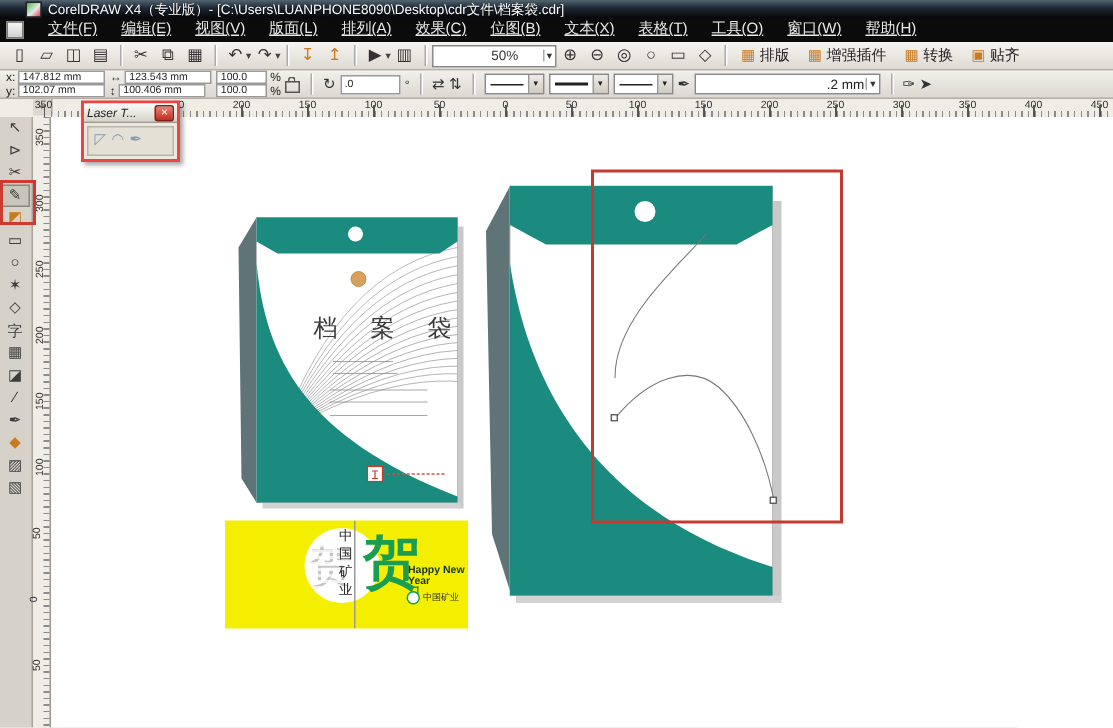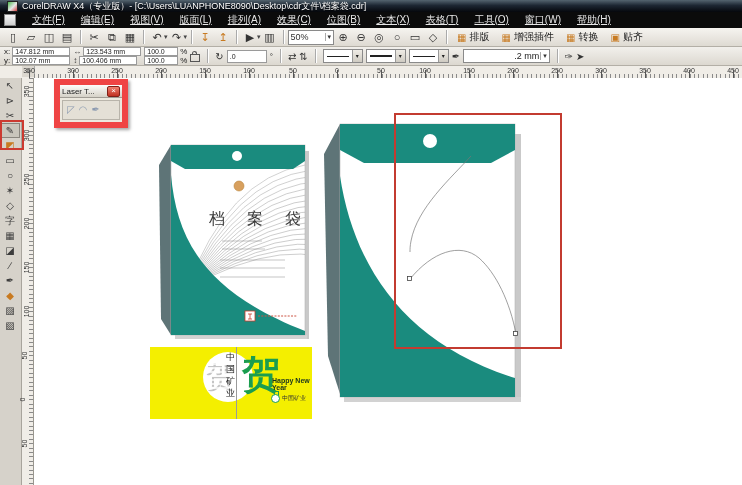--- a/index.html
+++ b/index.html
@@ -2,40 +2,40 @@
 <html><head>
 <meta charset="utf-8">
 <style>
   html,body{margin:0;padding:0;}
   .app{position:relative;width:742px;height:485px;overflow:hidden;
        font-family:"Liberation Sans","DejaVu Sans",sans-serif;background:#d6d2ca;}
 
   
   .titlebar{position:absolute;left:0;top:0;width:742px;height:12px;
     background:linear-gradient(#54646f,#1d2733 45%,#05070c);
-    color:#fff;font-size:9px;line-height:12px;display:flex;align-items:center;gap:4px;padding-left:7px;box-sizing:border-box;}
+    color:#fff;font-size:9px;line-height:12px;display:flex;align-items:center;gap:4px;padding-left:17px;box-sizing:border-box;}
   .appicon{width:9px;height:9px;background:linear-gradient(135deg,#4db84d,#e8e8e8 55%,#d24040);border:1px solid #222;flex:0 0 auto;}
   .wtitle{white-space:nowrap;overflow:hidden;text-shadow:0 1px 1px #000;}
 
   
   .menubar{position:absolute;left:0;top:12px;width:742px;height:16px;background:#0b0b0b;
     display:flex;align-items:center;color:#e8e8e8;font-size:10px;text-decoration:underline;}
   .docicon{width:10px;height:10px;margin:0 8px 0 4px;background:linear-gradient(#f7f7f7,#cfcfcf);border:1px solid #888;}
   .mitem{padding:0 8px;line-height:16px;cursor:default;}
 
   
   .toolbar{position:absolute;left:0;top:28px;width:742px;height:19px;
     background:linear-gradient(#f6f4f0,#dedad2);border-bottom:1px solid #b3afa6;
     display:flex;align-items:center;font-size:11px;color:#333;box-sizing:border-box;padding-left:4px;}
   .tbtn{min-width:16px;text-align:center;padding:0 1px;line-height:17px;font-size:11px;}
   .tbtn.orange{color:#c87a20;}
   .tsep{width:1px;height:14px;background:#aaa;margin:0 4px;box-shadow:1px 0 0 #fff;}
   .tdrop{font-size:7px;color:#444;margin-left:-2px;}
   .combo{display:flex;align-items:center;background:#fff;border:1px solid #8a8a8a;height:13px;font-size:9px;padding:0 2px;}
-  .combo .cval{min-width:34px;}
+  .combo .cval{min-width:34px;padding-left:37px;}
   .combo .carr{font-size:7px;border-left:1px solid #aaa;padding-left:2px;color:#333;}
   .plugbtn{display:flex;align-items:center;gap:3px;font-size:10px;padding:0 6px;color:#222;}
   .plugbtn .pbicon{color:#c87a20;font-size:10px;}
 
   
   .propbar{position:absolute;left:0;top:47px;width:742px;height:19px;
     background:linear-gradient(#f2f0ec,#dcd8d0);border-bottom:1px solid #b3afa6;
     display:flex;align-items:center;font-size:8px;color:#222;box-sizing:border-box;padding-left:4px;gap:3px;}
   .pcol{display:flex;flex-direction:column;gap:1px;}
   .prow{display:flex;align-items:center;gap:2px;height:8px;}
@@ -67,22 +67,22 @@
   .toolbox{position:absolute;left:0;top:78px;width:22px;height:407px;background:#d6d2ca;border-right:1px solid #a8a49c;box-sizing:border-box;}
   .tool{width:20px;height:15px;display:flex;align-items:center;justify-content:center;font-size:10px;color:#3c3c3c;}
   .tool.active{background:#c9c5bb;border:1px solid #8a867e;box-sizing:border-box;}
   .tool .oi{color:#c87a20;}
   .toolhl{position:absolute;left:0px;top:120px;width:20px;height:26px;border:2px solid #cc3a30;z-index:30;}
 
   
   .canvas{position:absolute;left:34px;top:78px;width:708px;height:407px;background:#ffffff;}
 
   
-  .laser{position:absolute;left:54px;top:79px;width:62px;height:37px;background:#ece8de;
-    border:6px solid #ef4444;box-shadow:2px 2px 3px rgba(0,0,0,.35);z-index:40;}
+  .laser{position:absolute;left:54px;top:67px;width:62px;height:37px;background:#ece8de;
+    border:2px solid #ef4444;box-shadow:2px 2px 3px rgba(0,0,0,.35);z-index:40;font-style:italic;}
   .lhead{height:12px;background:linear-gradient(#fdfdfb,#d5d1c7);border-bottom:1px solid #a09c94;
     display:flex;align-items:center;justify-content:space-between;padding:0 2px;}
   .ltitle{font-size:8px;color:#222;white-space:nowrap;overflow:hidden;}
   .lclose{width:11px;height:9px;background:linear-gradient(#f08070,#c03020);border:1px solid #802018;
     color:#fff;font-size:8px;line-height:8px;text-align:center;border-radius:2px;}
   .lbody{display:flex;gap:4px;padding:3px 4px;border:1px solid #b8b4aa;margin:2px;background:#e4e0d6;}
   .lbody span{font-size:10px;color:#8b9ab0;line-height:12px;}
 
   
   .artL{position:absolute;left:157px;top:139px;width:153px;height:202px;}

